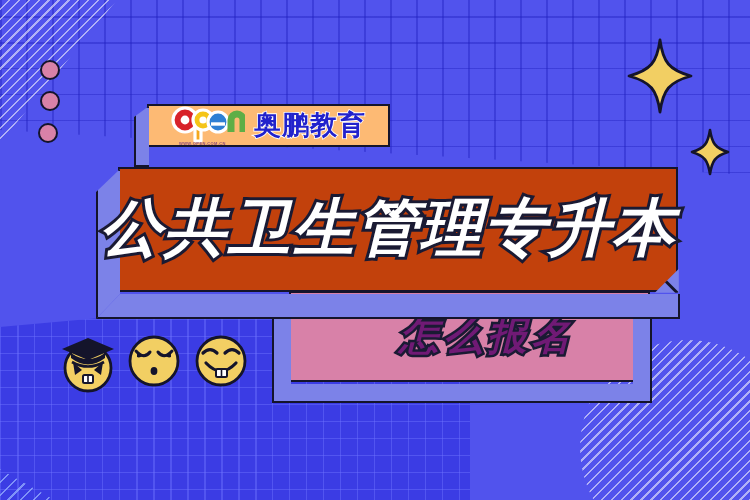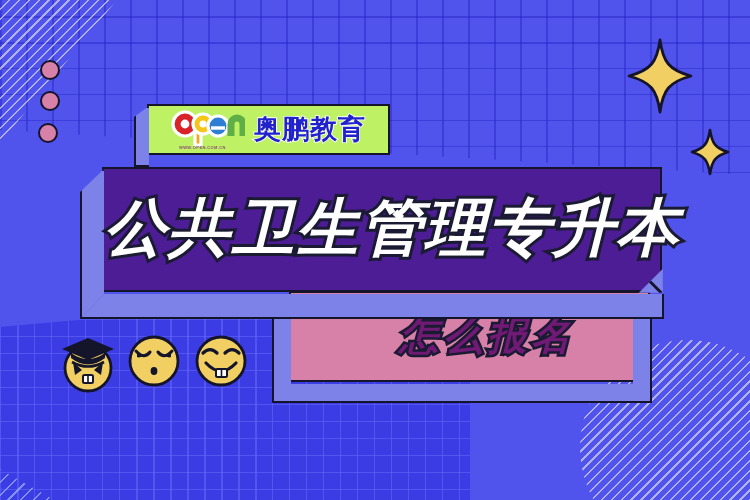--- a/index.html
+++ b/index.html
@@ -89,22 +89,22 @@
   
   .spark { position: absolute; }
   .spark svg { display: block; }
   .spark.s1 { left: 627px; top: 38px; }
   .spark.s2 { left: 690px; top: 128px; }
 
   
   .logo-banner {
     position: absolute;
     left: 147px; top: 104px;
-    width: 243px; height: 51px;
-    background: #bef264;
+    width: 243px; height: 43px;
+    background: #fdba74;
     border: 2.6px solid #14142b;
     box-sizing: border-box;
     z-index: 4;
     display: flex;
     align-items: center;
     justify-content: center;
   }
   .logo-banner .side {
     position: absolute;
     left: -15px; top: 0;
@@ -175,29 +175,29 @@
     letter-spacing: 5px;
     -webkit-text-stroke: 5px #1a1a33;
     paint-order: stroke fill;
     transform: translate(18px, -1px);
     white-space: nowrap;
   }
 
   
   .main-banner {
     position: absolute;
-    left: 102px; top: 167px;
+    left: 118px; top: 167px;
     width: 560px; height: 125px;
-    background: #4c1d95;
+    background: #c2410c;
     border: 2.8px solid #14142b;
     box-sizing: border-box;
     z-index: 6;
     display: flex;
     align-items: center;
-    justify-content: flex-start;
+    justify-content: flex-end;
   }
   .main-banner .side {
     position: absolute;
     left: -24px; top: 0;
     width: 24px; height: 150px;
     background: #7c82e8;
     border: 2.8px solid #14142b;
     border-right: none;
     box-sizing: border-box;
     -webkit-clip-path: polygon(0 23px, 24px 0, 24px 125px, 0 150px);

